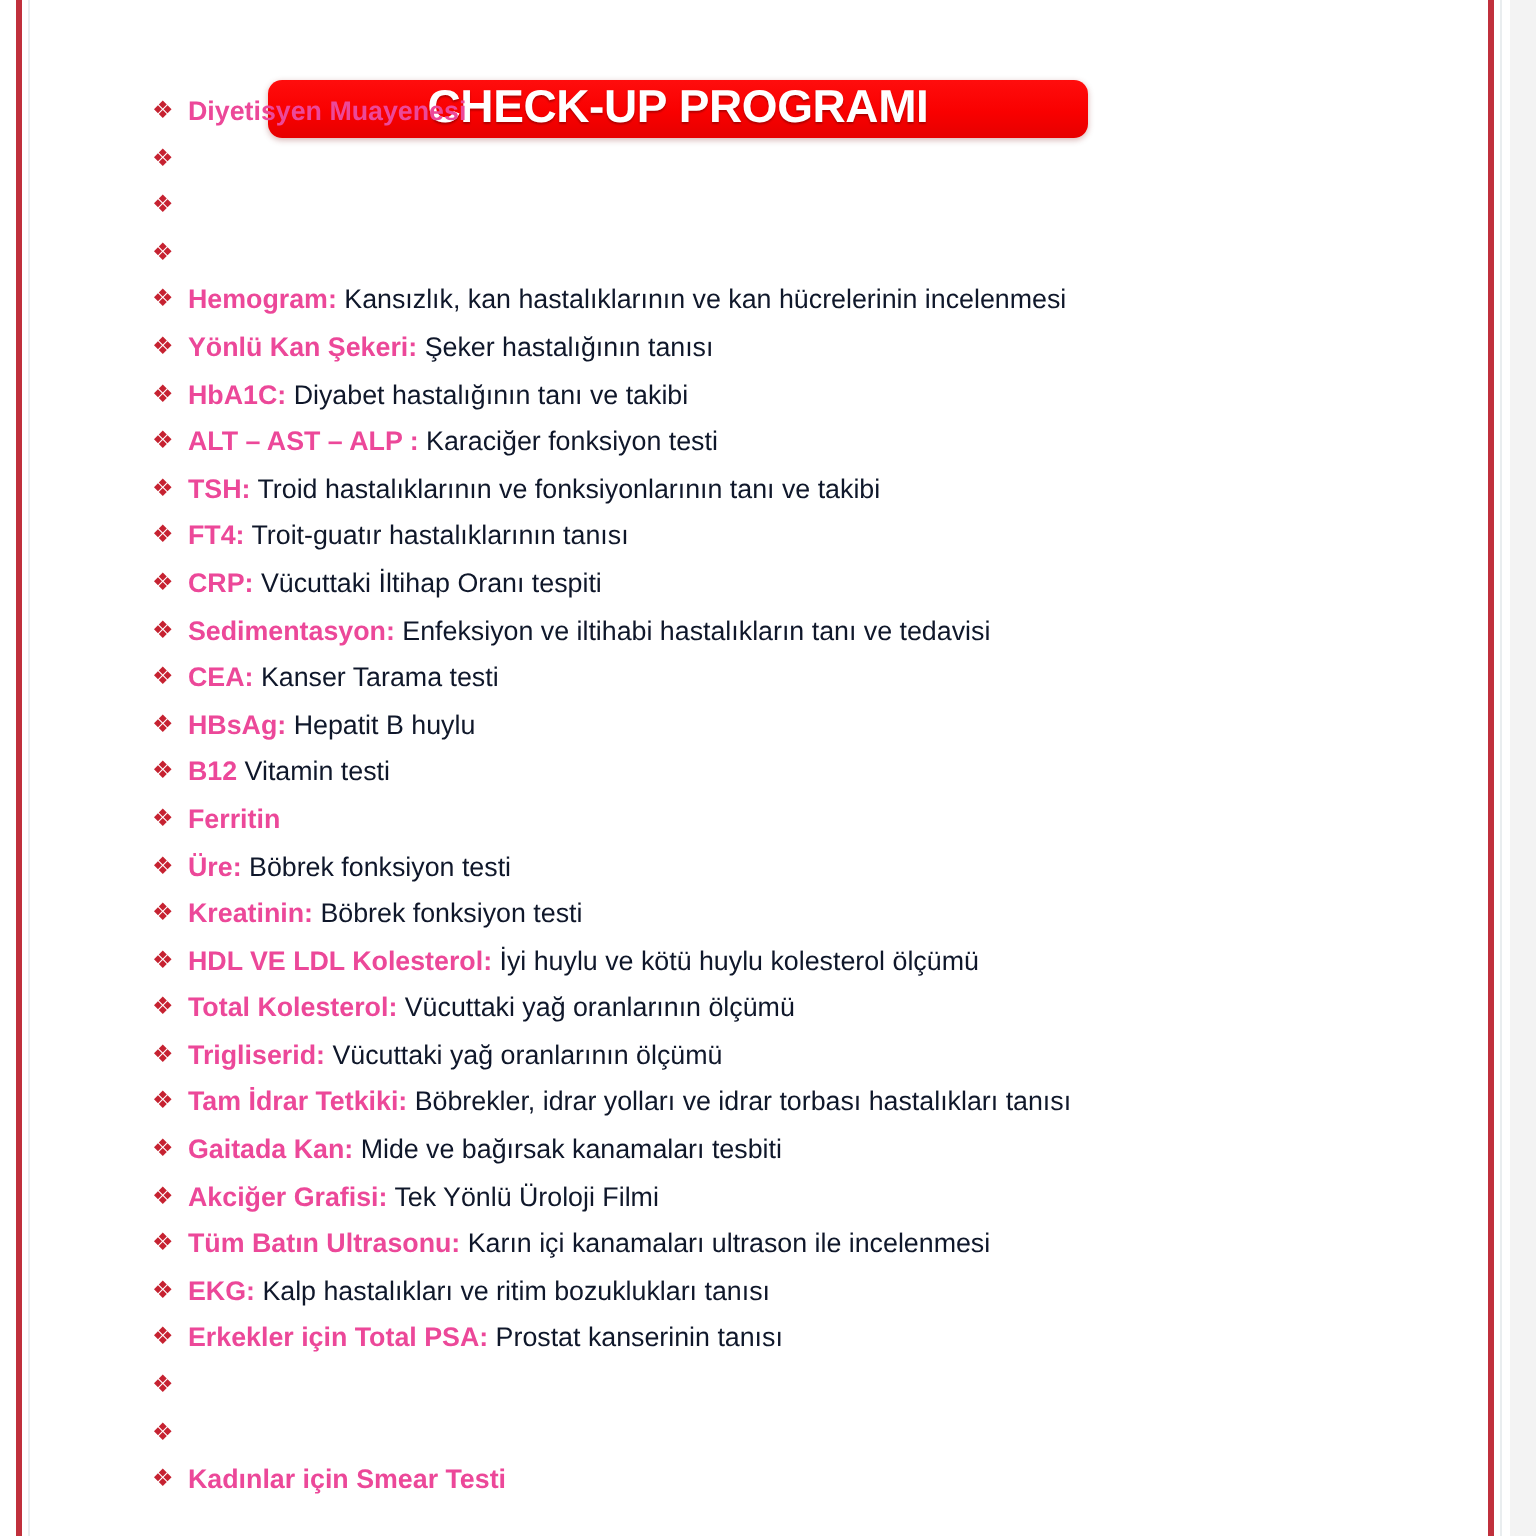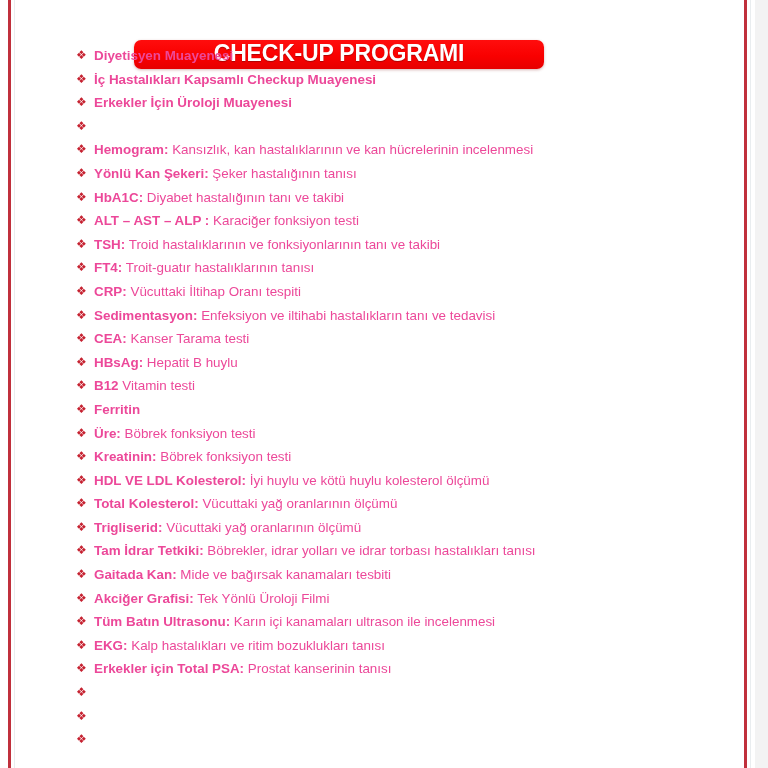--- a/index.html
+++ b/index.html
@@ -109,21 +109,21 @@
     font-size: 12px;
     color: #c62231;
     font-family: "DejaVu Sans", sans-serif;
   }
   .label {
     font-weight: bold;
     color: #ec4899;
   }
   .desc {
     font-weight: normal;
-    color: #ec4899;
+    color: #0f172a;
   }
   .desc.italic-lead { font-style: normal; margin-top: 36px; }
   .desc.italic-lead::first-letter { font-style: italic; }
 </style>
 </head>
 <body>
 
 <div id="page">
 
   <div class="edge-rule left"></div>
@@ -131,22 +131,22 @@
   <div class="edge-rule right"></div>
   <div class="edge-soft right"></div>
   <div class="edge-gray"></div>
 
   <div id="banner">
     <span id="banner-title">CHECK-UP PROGRAMI</span>
   </div>
 
   <ul id="list">
       <li class="item"><span class="bullet">❖</span><span class="label">Diyetisyen Muayenesi</span></li>
-      <li class="item"><span class="bullet">❖</span><span class="label">İç Hastalıkları Kapsamlı Checkup  Muayenesi</span></li>
-      <li class="item"><span class="bullet">❖</span><span class="label">Erkekler İçin Üroloji Muayenesi</span></li>
+      <li class="item"><span class="bullet">❖</span></li>
+      <li class="item"><span class="bullet">❖</span></li>
       <li class="item"><span class="bullet">❖</span></li>
       <li class="item"><span class="bullet">❖</span><span class="label">Hemogram:</span><span class="desc"> Kansızlık,  kan hastalıklarının ve kan hücrelerinin incelenmesi</span></li>
       <li class="item"><span class="bullet">❖</span><span class="label">Yönlü Kan Şekeri:</span><span class="desc"> Şeker hastalığının tanısı</span></li>
       <li class="item"><span class="bullet">❖</span><span class="label">HbA1C:</span><span class="desc"> Diyabet hastalığının tanı ve takibi</span></li>
       <li class="item"><span class="bullet">❖</span><span class="label">ALT – AST – ALP :</span><span class="desc"> Karaciğer fonksiyon testi</span></li>
       <li class="item"><span class="bullet">❖</span><span class="label">TSH:</span><span class="desc"> Troid hastalıklarının ve fonksiyonlarının tanı ve takibi</span></li>
       <li class="item"><span class="bullet">❖</span><span class="label">FT4:</span><span class="desc"> Troit-guatır hastalıklarının tanısı</span></li>
       <li class="item"><span class="bullet">❖</span><span class="label">CRP:</span><span class="desc"> Vücuttaki İltihap Oranı tespiti</span></li>
       <li class="item"><span class="bullet">❖</span><span class="label">Sedimentasyon:</span><span class="desc"> Enfeksiyon ve iltihabi hastalıkların tanı ve tedavisi</span></li>
       <li class="item"><span class="bullet">❖</span><span class="label">CEA:</span><span class="desc"> Kanser Tarama testi</span></li>
@@ -159,16 +159,16 @@
       <li class="item"><span class="bullet">❖</span><span class="label">Total Kolesterol:</span><span class="desc"> Vücuttaki yağ oranlarının ölçümü</span></li>
       <li class="item"><span class="bullet">❖</span><span class="label">Trigliserid:</span><span class="desc"> Vücuttaki yağ oranlarının ölçümü</span></li>
       <li class="item"><span class="bullet">❖</span><span class="label">Tam İdrar Tetkiki:</span><span class="desc"> Böbrekler, idrar yolları ve idrar torbası hastalıkları tanısı</span></li>
       <li class="item"><span class="bullet">❖</span><span class="label">Gaitada Kan:</span><span class="desc italic-lead"> Mide ve bağırsak kanamaları tesbiti</span></li>
       <li class="item"><span class="bullet">❖</span><span class="label">Akciğer Grafisi:</span><span class="desc"> Tek Yönlü Üroloji Filmi</span></li>
       <li class="item"><span class="bullet">❖</span><span class="label">Tüm Batın Ultrasonu:</span><span class="desc"> Karın içi kanamaları ultrason ile incelenmesi</span></li>
       <li class="item"><span class="bullet">❖</span><span class="label">EKG:</span><span class="desc"> Kalp hastalıkları ve ritim bozuklukları tanısı</span></li>
       <li class="item"><span class="bullet">❖</span><span class="label">Erkekler için Total PSA:</span><span class="desc"> Prostat kanserinin tanısı</span></li>
       <li class="item"><span class="bullet">❖</span></li>
       <li class="item"><span class="bullet">❖</span></li>
-      <li class="item"><span class="bullet">❖</span></li>
+      <li class="item"><span class="bullet">❖</span><span class="label">Kadınlar için Smear Testi</span></li>
     </ul>
 
 </div>
 
 </body></html>

